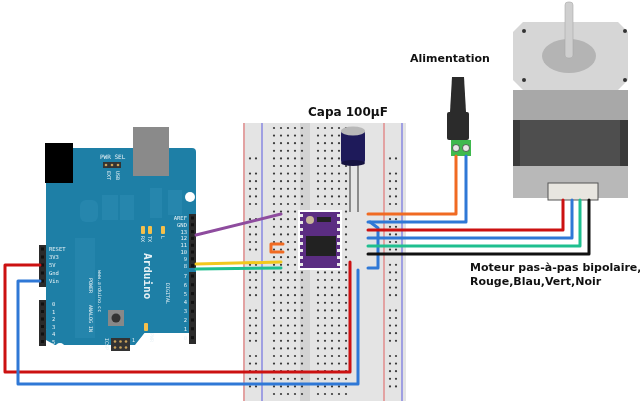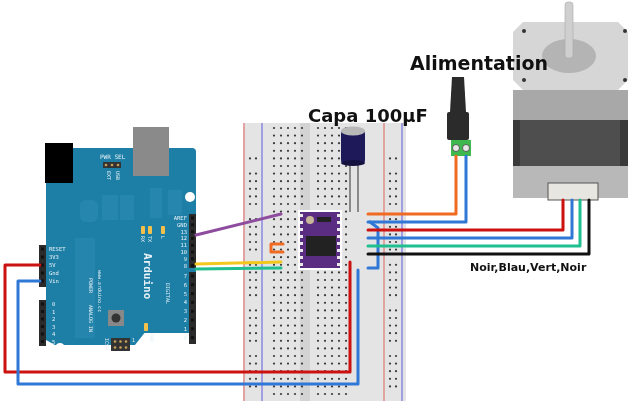--- a/index.html
+++ b/index.html
@@ -1,20 +1,20 @@
 <!DOCTYPE html>
 <html><head>
 <meta charset="utf-8">
 <style>
   html, body { margin:0; padding:0; background:#ffffff; }
   body { width:640px; height:401px; position:relative; overflow:hidden; font-family:"DejaVu Sans", sans-serif; }
   #stage { position:absolute; left:0; top:0; width:640px; height:401px; }
   .label { position:absolute; font-family:"DejaVu Sans", sans-serif; font-weight:bold; color:#111; white-space:nowrap; line-height:1.15; }
-  .label-caps { left:308px; top:106px; font-size:18px; }
-  .label-power { left:410px; top:53px; font-size:19px; }
+  .label-caps { left:308px; top:106px; font-size:12px; }
+  .label-power { left:410px; top:53px; font-size:11px; }
   .label-power div { display:block; }
   .label-motor { left:470px; top:261px; font-size:11px; font-weight:bold; line-height:1.3; }
   .label-motor div { display:block; }
   svg text { font-family:"DejaVu Sans Mono", monospace; }
 </style>
 </head>
 <body>
 
 <div id="stage">
 <svg width="640" height="401" viewBox="0 0 640 401" xmlns="http://www.w3.org/2000/svg">
@@ -698,15 +698,16 @@
     <path d="M368 246 L580 246 L580 200" stroke="#1fbf8f" stroke-width="3"></path>
     <path d="M368 254 L589 254 L589 200" stroke="#111111" stroke-width="3"></path>
   </g>
 </svg>
 
 <div class="label label-caps">Capa 100µF</div>
 <div class="label label-power">
   <div>Alimentation</div>
 </div>
 <div class="label label-motor">
-  <div>Noir,Blau,Vert,Noir</div>
+  <div>Moteur pas-à-pas bipolaire,</div>
+  <div>Rouge,Blau,Vert,Noir</div>
 </div>
 </div>
 
 </body></html>

